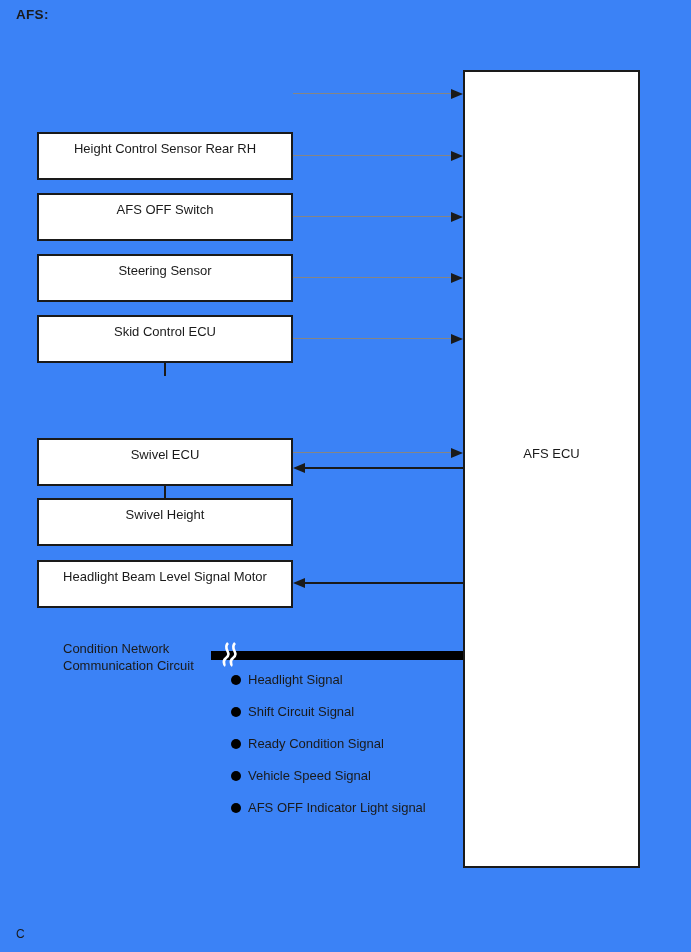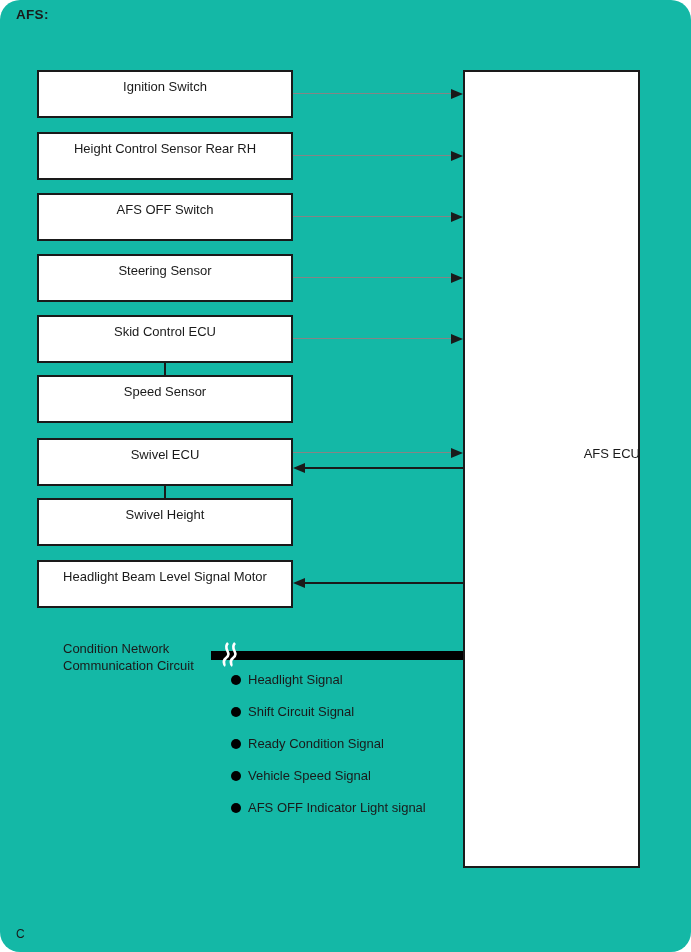--- a/index.html
+++ b/index.html
@@ -1,24 +1,23 @@
 <!DOCTYPE html>
 <html><head>
 <meta charset="utf-8">
 <style>
   html, body { margin: 0; padding: 0; background: #ffffff; }
   .page {
     position: relative;
     width: 691px;
     height: 952px;
-    background: #14b8a6;
+    background: #3b82f6;
     font-family: "Liberation Sans", sans-serif;
     color: #1a1a1a;
     overflow: hidden;
-    border-radius: 20px;
   }
   .page-title {
     position: absolute;
     left: 16px;
     top: 7px;
     font-size: 13.5px;
     font-weight: bold;
     letter-spacing: 0.3px;
   }
   .inbox {
@@ -41,21 +40,21 @@
     height: 798px;
     border: 2px solid #1a1a1a;
     box-sizing: border-box;
     background: #ffffff;
   }
   .ecu-label {
     position: absolute;
     left: 463px;
     top: 446px;
     width: 177px;
-    text-align: right;
+    text-align: center;
     font-size: 13px;
   }
   .h-line {
     position: absolute;
     height: 1px;
     background: #858585;
   }
   .h-line.out {
     height: 2px;
     background: #1a1a1a;
@@ -116,37 +115,31 @@
     font-size: 12px;
   }
 </style>
 </head>
 <body>
 
 <div class="page">
 
   <div class="page-title">AFS:</div>
 
-  <div class="inbox" style="top:70px">
-    <span>Ignition Switch</span>
-  </div>
   <div class="inbox" style="top:132px">
     <span>Height Control Sensor Rear RH</span>
   </div>
   <div class="inbox" style="top:193px">
     <span>AFS OFF Switch</span>
   </div>
   <div class="inbox" style="top:315px">
     <span>Skid Control ECU</span>
   </div>
   <div class="inbox" style="top:254px">
     <span>Steering Sensor</span>
-  </div>
-  <div class="inbox" style="top:375px">
-    <span>Speed Sensor</span>
   </div>
   <div class="inbox" style="top:438px">
     <span>Swivel ECU</span>
   </div>
   <div class="inbox" style="top:498px">
     <span>Swivel Height</span>
   </div>
   <div class="inbox" style="top:560px">
     <span>Headlight Beam Level Signal Motor</span>
   </div>

